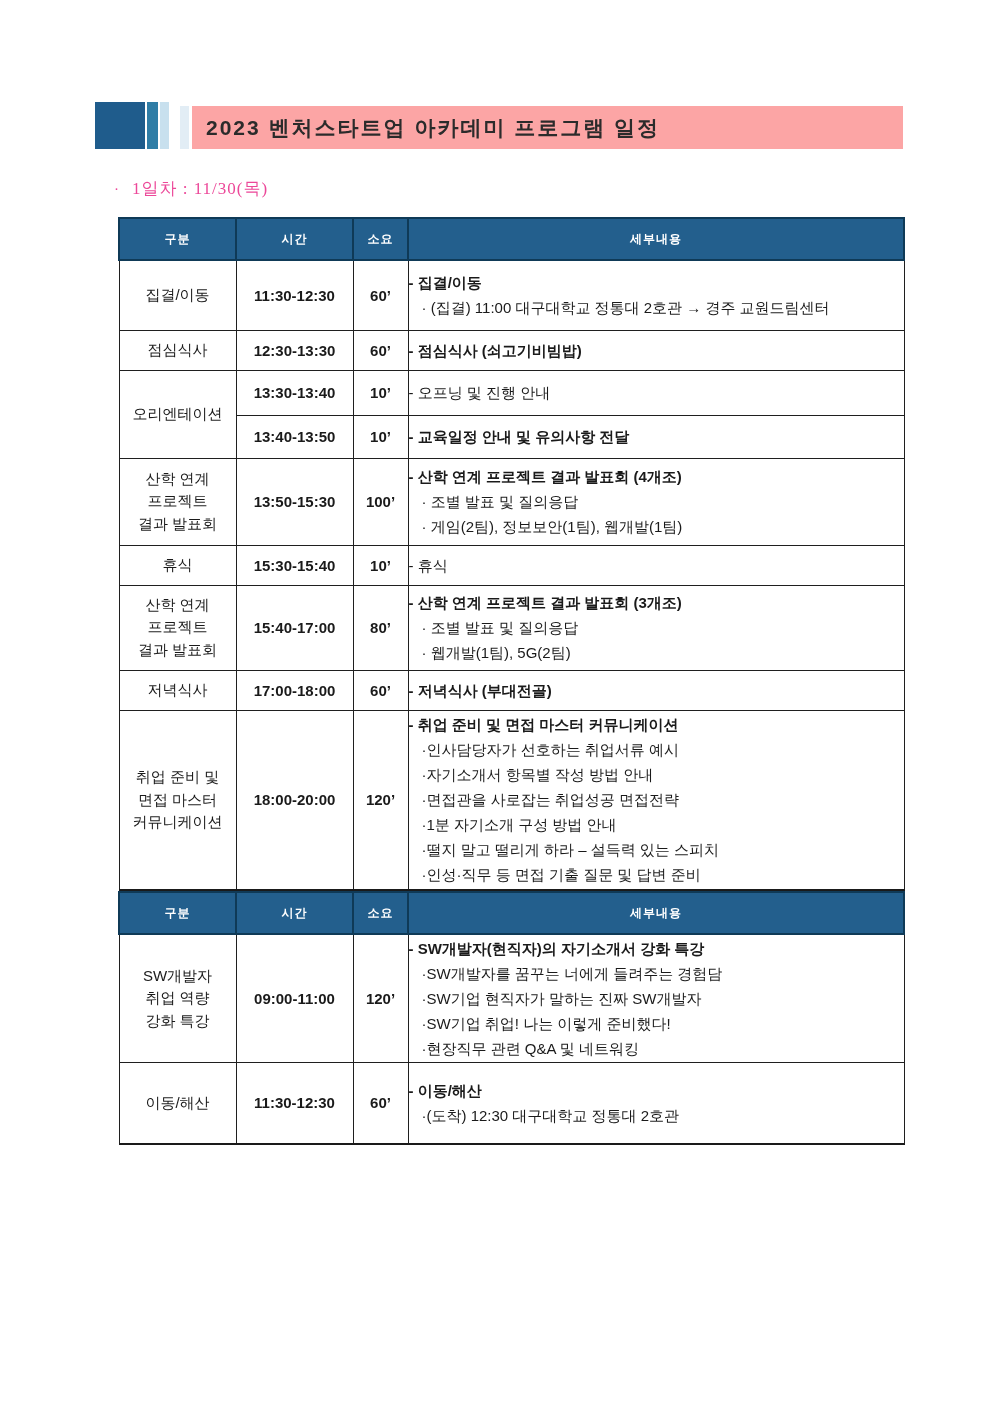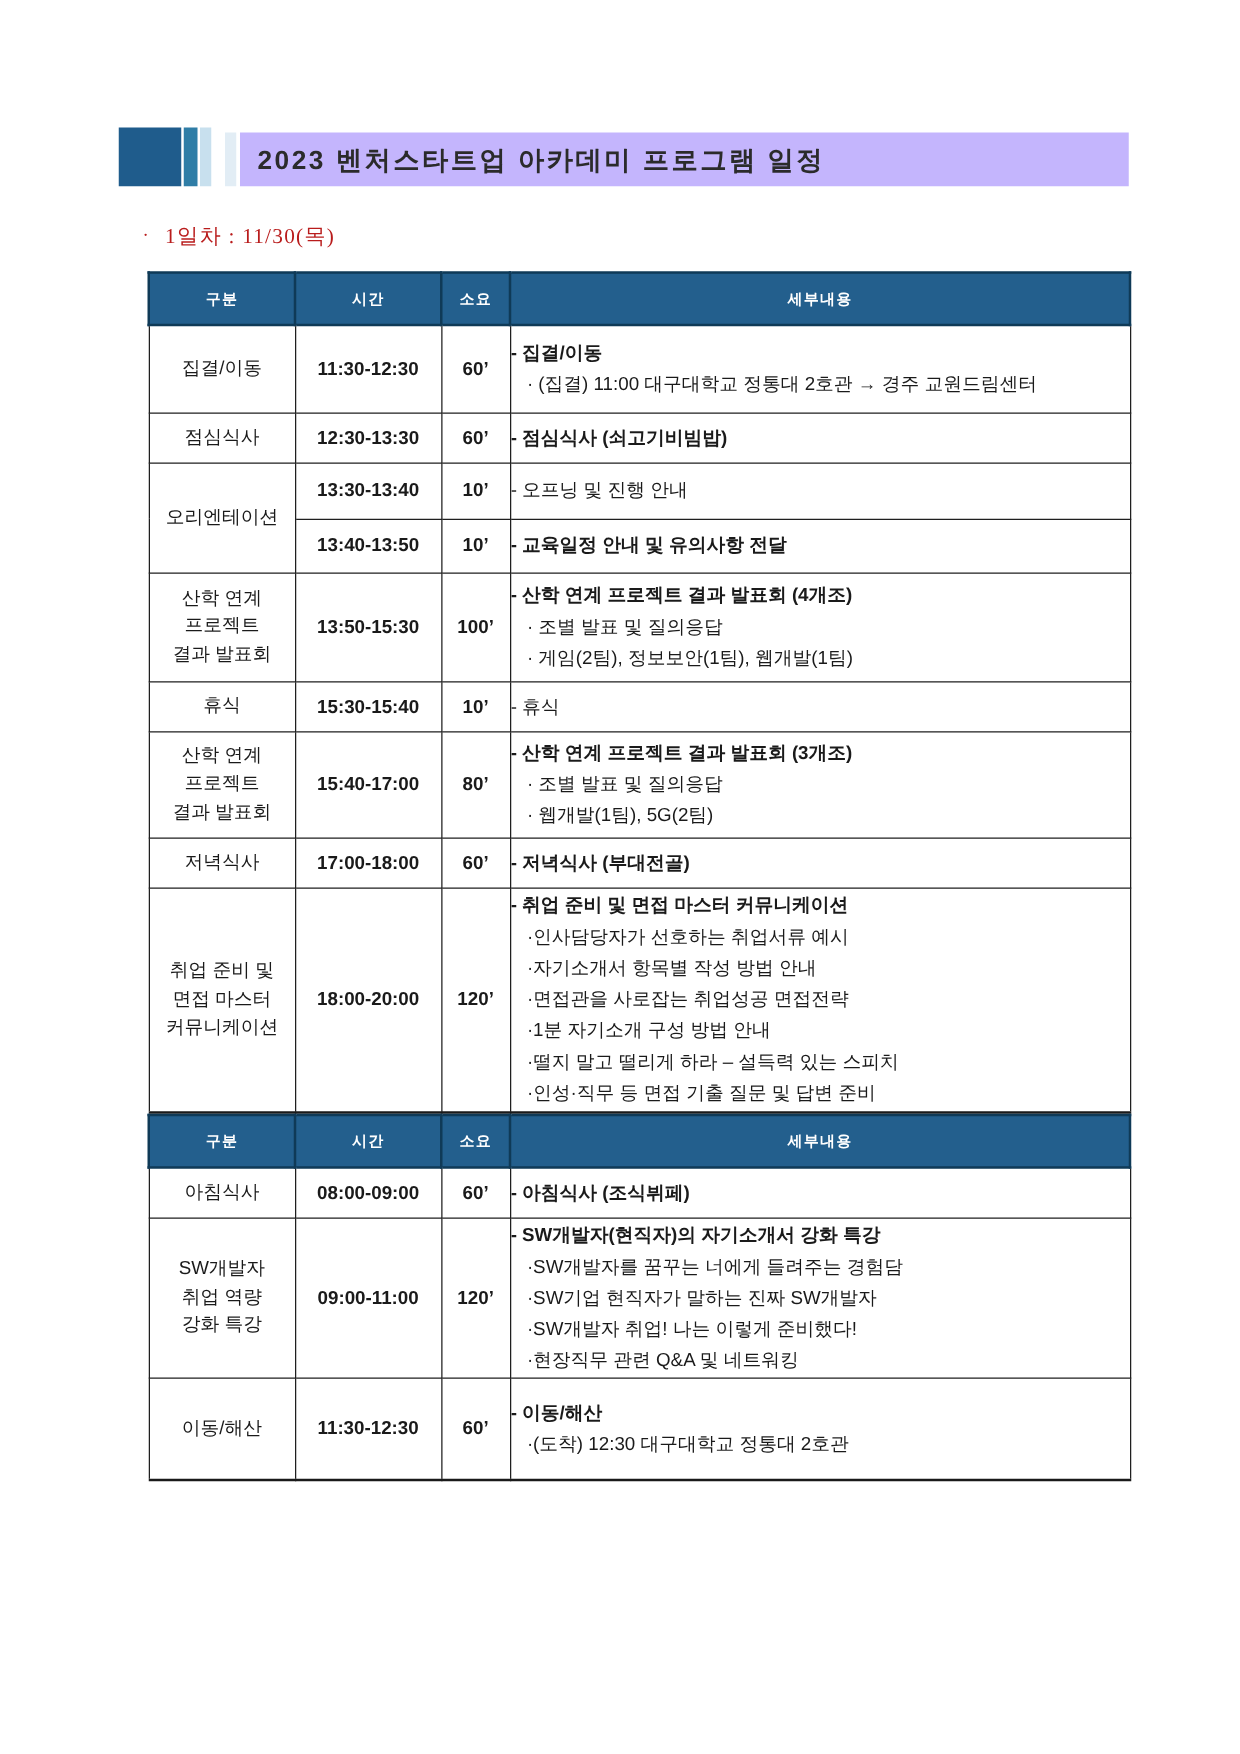--- a/index.html
+++ b/index.html
@@ -12,21 +12,21 @@
   .deco{position:absolute;}
   .deco-sq1{left:95px;top:102px;width:50px;height:47px;}
   .deco-sq2{left:147px;top:102px;width:11px;height:47px;}
   .deco-sq3{left:160px;top:102px;width:9px;height:47px;}
   .deco-sq4{left:180px;top:106px;width:9px;height:43px;}
   .banner{position:absolute;left:192px;top:106px;width:711px;height:43px;display:flex;align-items:center;}
   .title{font-size:21px;font-weight:bold;letter-spacing:2px;color:#2b2b2b;padding-left:14px;white-space:nowrap;}
   
   .doc{position:absolute;left:118px;top:178px;width:785px;}
   .sec-heading{
-    font-family:"Liberation Serif",serif;font-size:17px;color:#b91c1c;
+    font-family:"Liberation Serif",serif;font-size:17px;color:#ec4899;
     margin:0 0 17px -4px;height:22px;line-height:22px;letter-spacing:1px;
   }
   .sec-heading .bullet{display:inline-block;width:18px;font-size:15px;vertical-align:top;}
   .sec-gap{margin-top:45px;}
   table.sched{
     border-collapse:collapse;table-layout:fixed;width:785px;
     border-bottom:2px solid #1a1a1a;margin:0 0 0 0;
   }
   table.sched th{
     color:#ffffff;font-size:12px;font-weight:bold;text-align:center;
@@ -45,21 +45,21 @@
   .dline.ind{padding-left:13px;}
   .catline{display:block;}
 </style>
 </head>
 <body>
 
 <div class="deco deco-sq1" style="background: rgb(31, 92, 140);"></div>
 <div class="deco deco-sq2" style="background: rgb(47, 125, 166);"></div>
 <div class="deco deco-sq3" style="background: rgb(200, 224, 238);"></div>
 <div class="deco deco-sq4" style="background: rgb(226, 237, 245);"></div>
-<div class="banner" style="background: #c4b5fd;">
+<div class="banner" style="background: #fca5a5;">
   <div class="title">2023  벤처스타트업  아카데미  프로그램  일정</div>
 </div>
 
 <div class="doc" id="doc">
     <div class="sec-heading"><span class="bullet">·</span><span>1일차 : 11/30(목)</span></div>
     <table class="sched">
       <colgroup>
         <col style="width: 117px;">
         <col style="width: 117px;">
         <col style="width: 55px;">
@@ -189,43 +189,33 @@
       </colgroup>
       <thead>
         <tr style="height: 42px;">
           <th style="background: rgb(35, 95, 141);">구분</th>
           <th style="background: rgb(35, 95, 141);">시간</th>
           <th style="background: rgb(35, 95, 141);">소요</th>
           <th style="background: rgb(35, 95, 141);">세부내용</th>
         </tr>
       </thead>
       <tbody>
-        <tr style="height: 40px;">
-          <td class="col-cat" rowspan="1">
-            <span class="catline">아침식사</span>
-          </td>
-          <td class="col-time">08:00-09:00</td>
-          <td class="col-dur">60’</td>
-          <td class="col-detail">
-            <div class="dline bold">- 아침식사 (조식뷔페)</div>
-          </td>
-        </tr>
         <tr style="height: 128px;">
           <td class="col-cat" rowspan="1">
             <span class="catline">SW개발자</span>
             <span class="catline">취업 역량</span>
             <span class="catline">강화 특강</span>
           </td>
           <td class="col-time">09:00-11:00</td>
           <td class="col-dur">120’</td>
           <td class="col-detail">
             <div class="dline bold">- SW개발자(현직자)의 자기소개서 강화 특강</div>
             <div class="dline ind">·SW개발자를 꿈꾸는 너에게 들려주는 경험담</div>
             <div class="dline ind">·SW기업 현직자가 말하는 진짜 SW개발자</div>
-            <div class="dline ind">·SW개발자 취업! 나는 이렇게 준비했다!</div>
+            <div class="dline ind">·SW기업 취업! 나는 이렇게 준비했다!</div>
             <div class="dline ind">·현장직무 관련 Q&amp;A 및 네트워킹</div>
           </td>
         </tr>
         <tr style="height: 82px;">
           <td class="col-cat" rowspan="1">
             <span class="catline">이동/해산</span>
           </td>
           <td class="col-time">11:30-12:30</td>
           <td class="col-dur">60’</td>
           <td class="col-detail">

